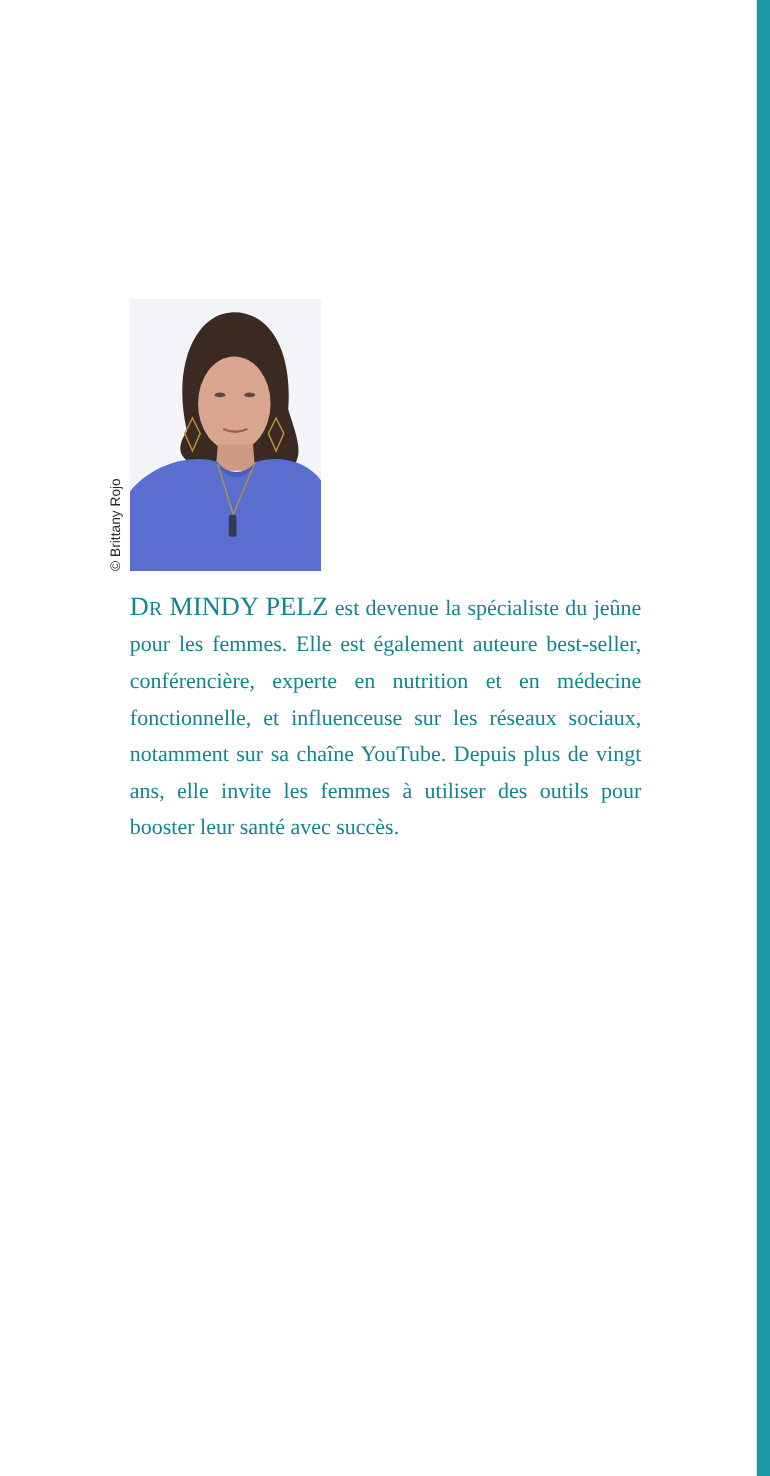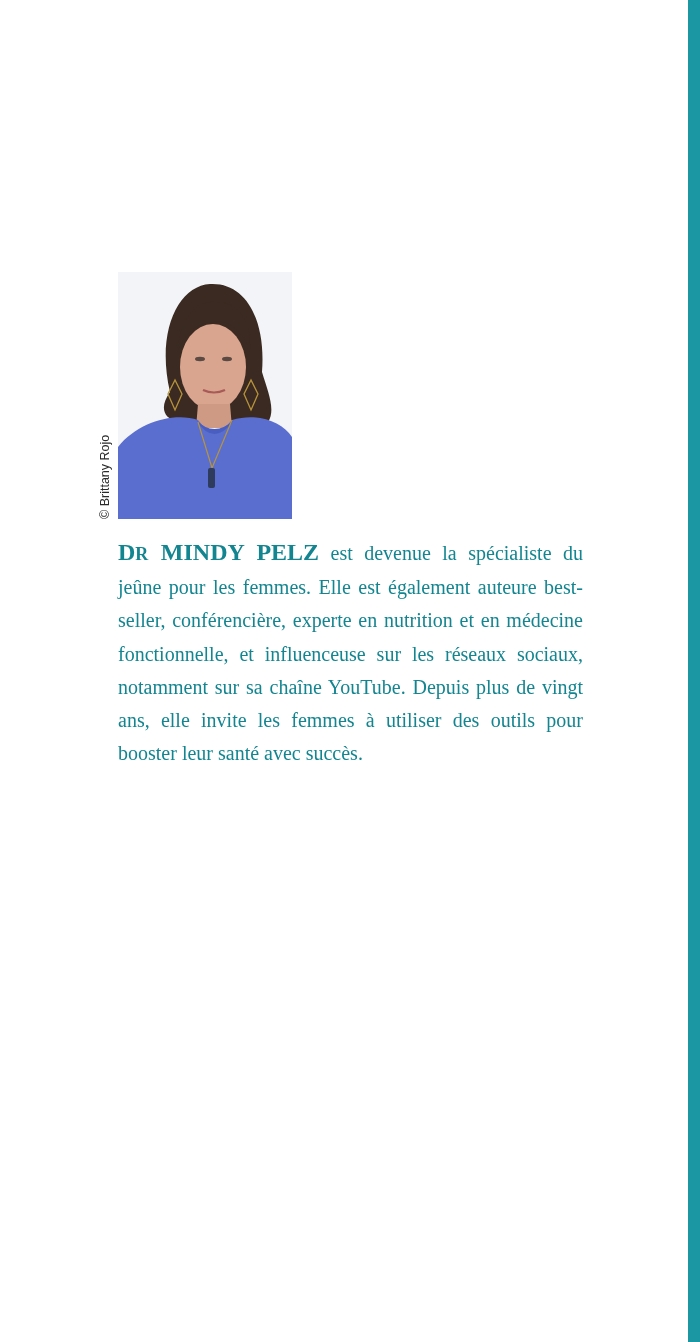--- a/index.html
+++ b/index.html
@@ -22,21 +22,21 @@
     transform-origin: 0 0; transform: rotate(-90deg);
     font-family: "Liberation Sans", "DejaVu Sans", sans-serif;
     font-size: 12.5px; color: #2a2a2a; white-space: nowrap;
     line-height: 16px;
   }
   .bio {
     position: absolute; left: 118px; top: 536px; width: 465px;
     color: #138590; font-size: 20px; line-height: 33.2px;
     text-align: justify; margin: 0;
   }
-  .bio .name { font-weight: bold; font-size: 24px; }
+  .bio .name { font-weight: normal; font-size: 24px; }
   .bio .name .sc { font-size: 18px; }
 </style>
 </head>
 <body>
 
 <div class="side-band"></div>
 
 <div class="photo" aria-label="Portrait of Dr Mindy Pelz">
   <svg viewBox="0 0 174 247">
     <rect width="174" height="247" fill="#f2f4f7"></rect>

